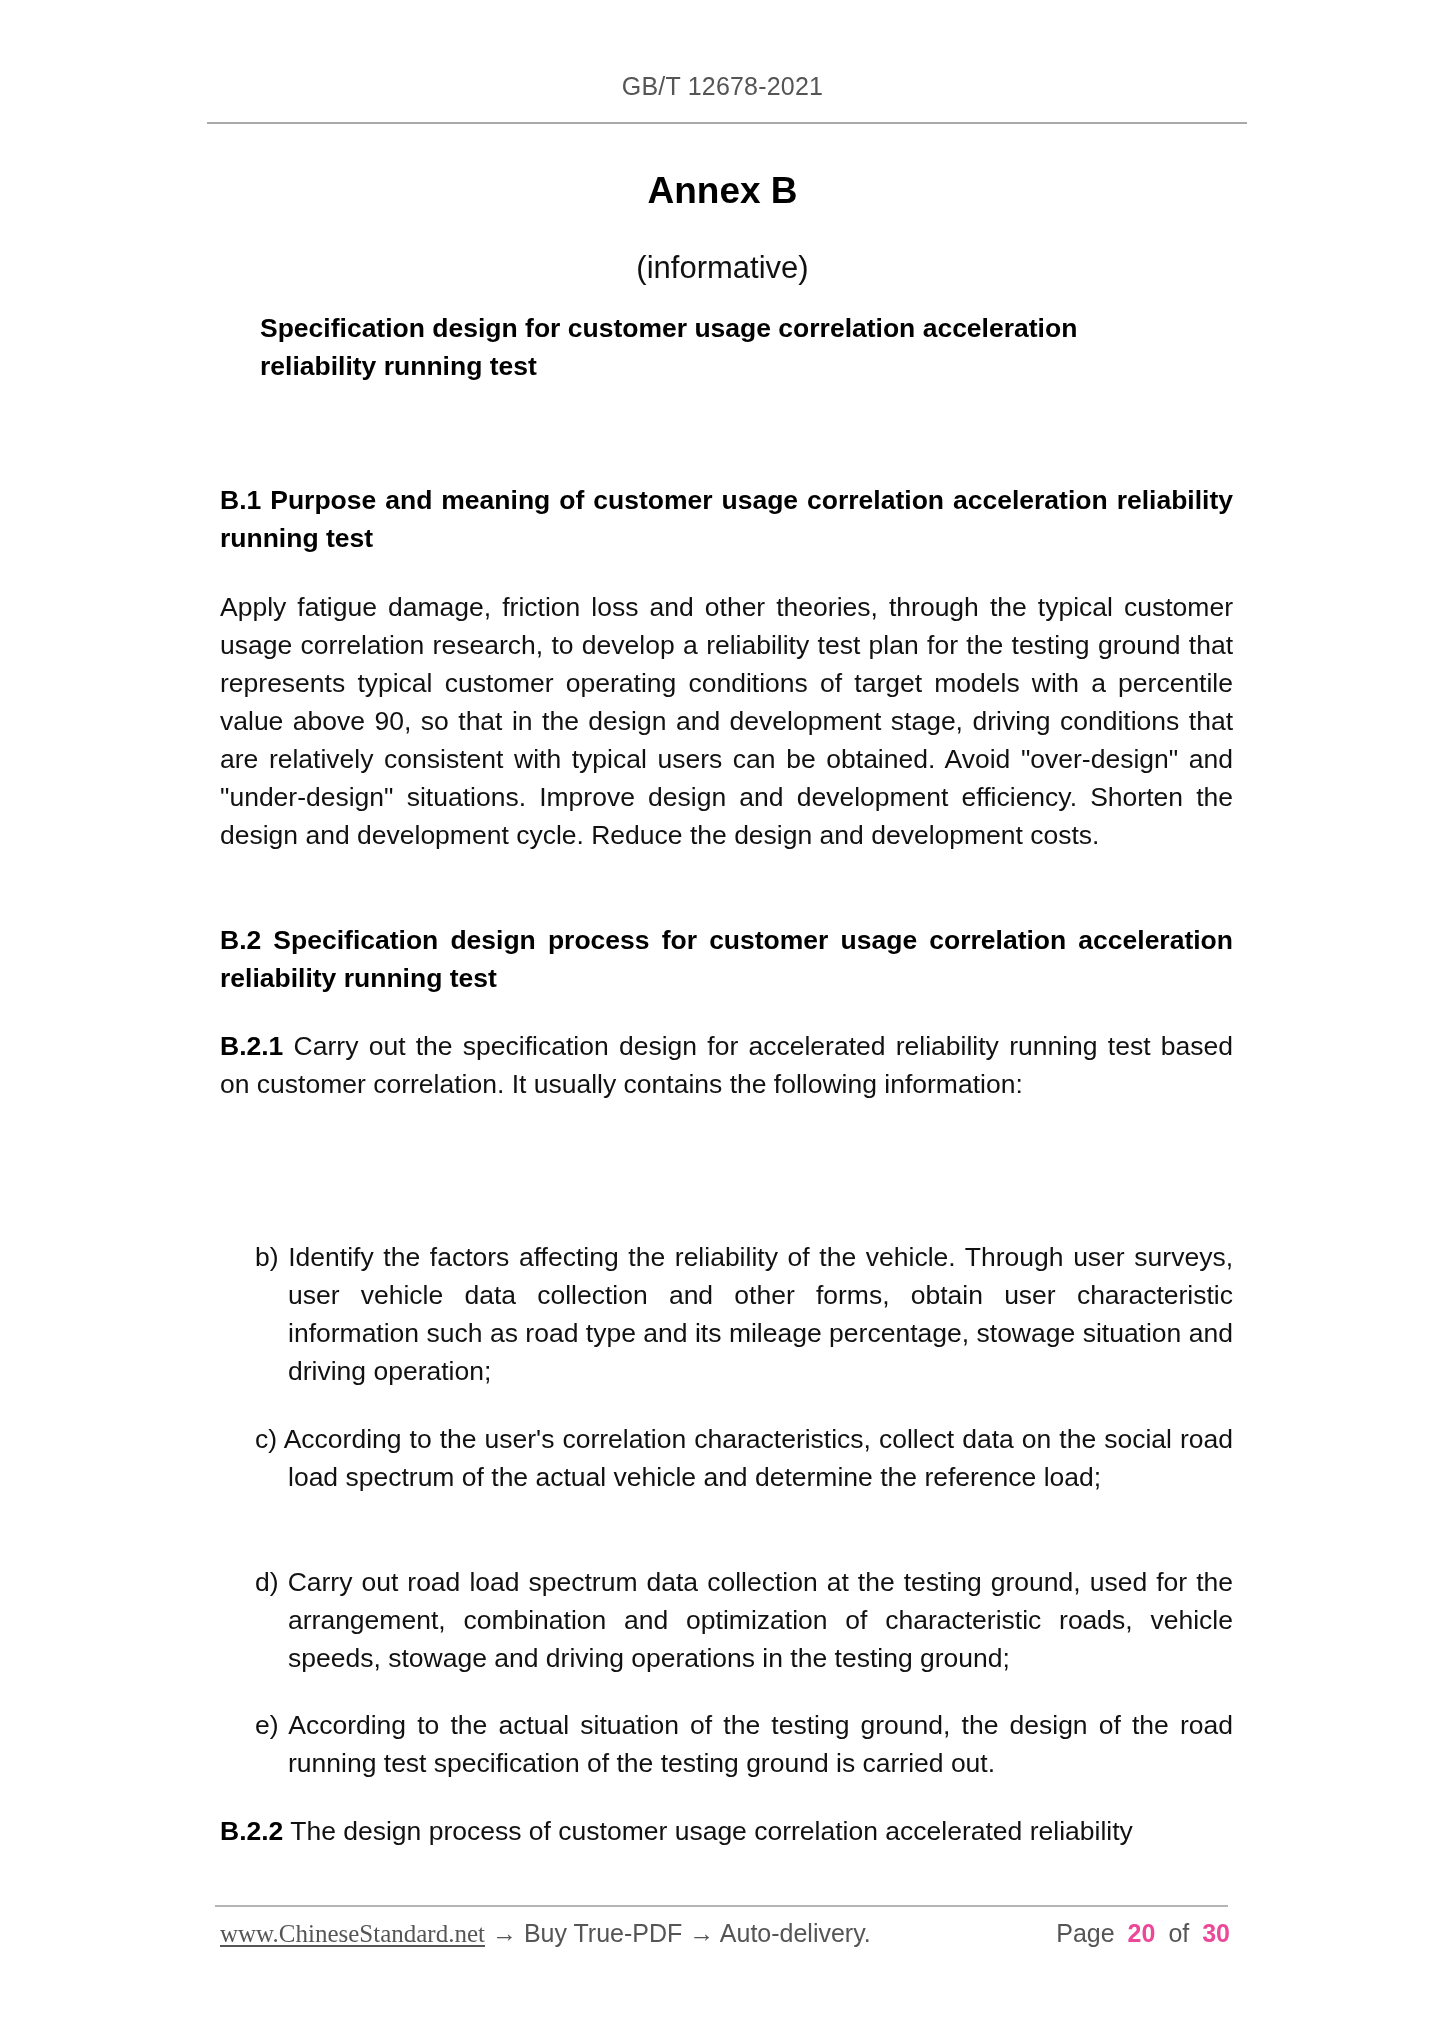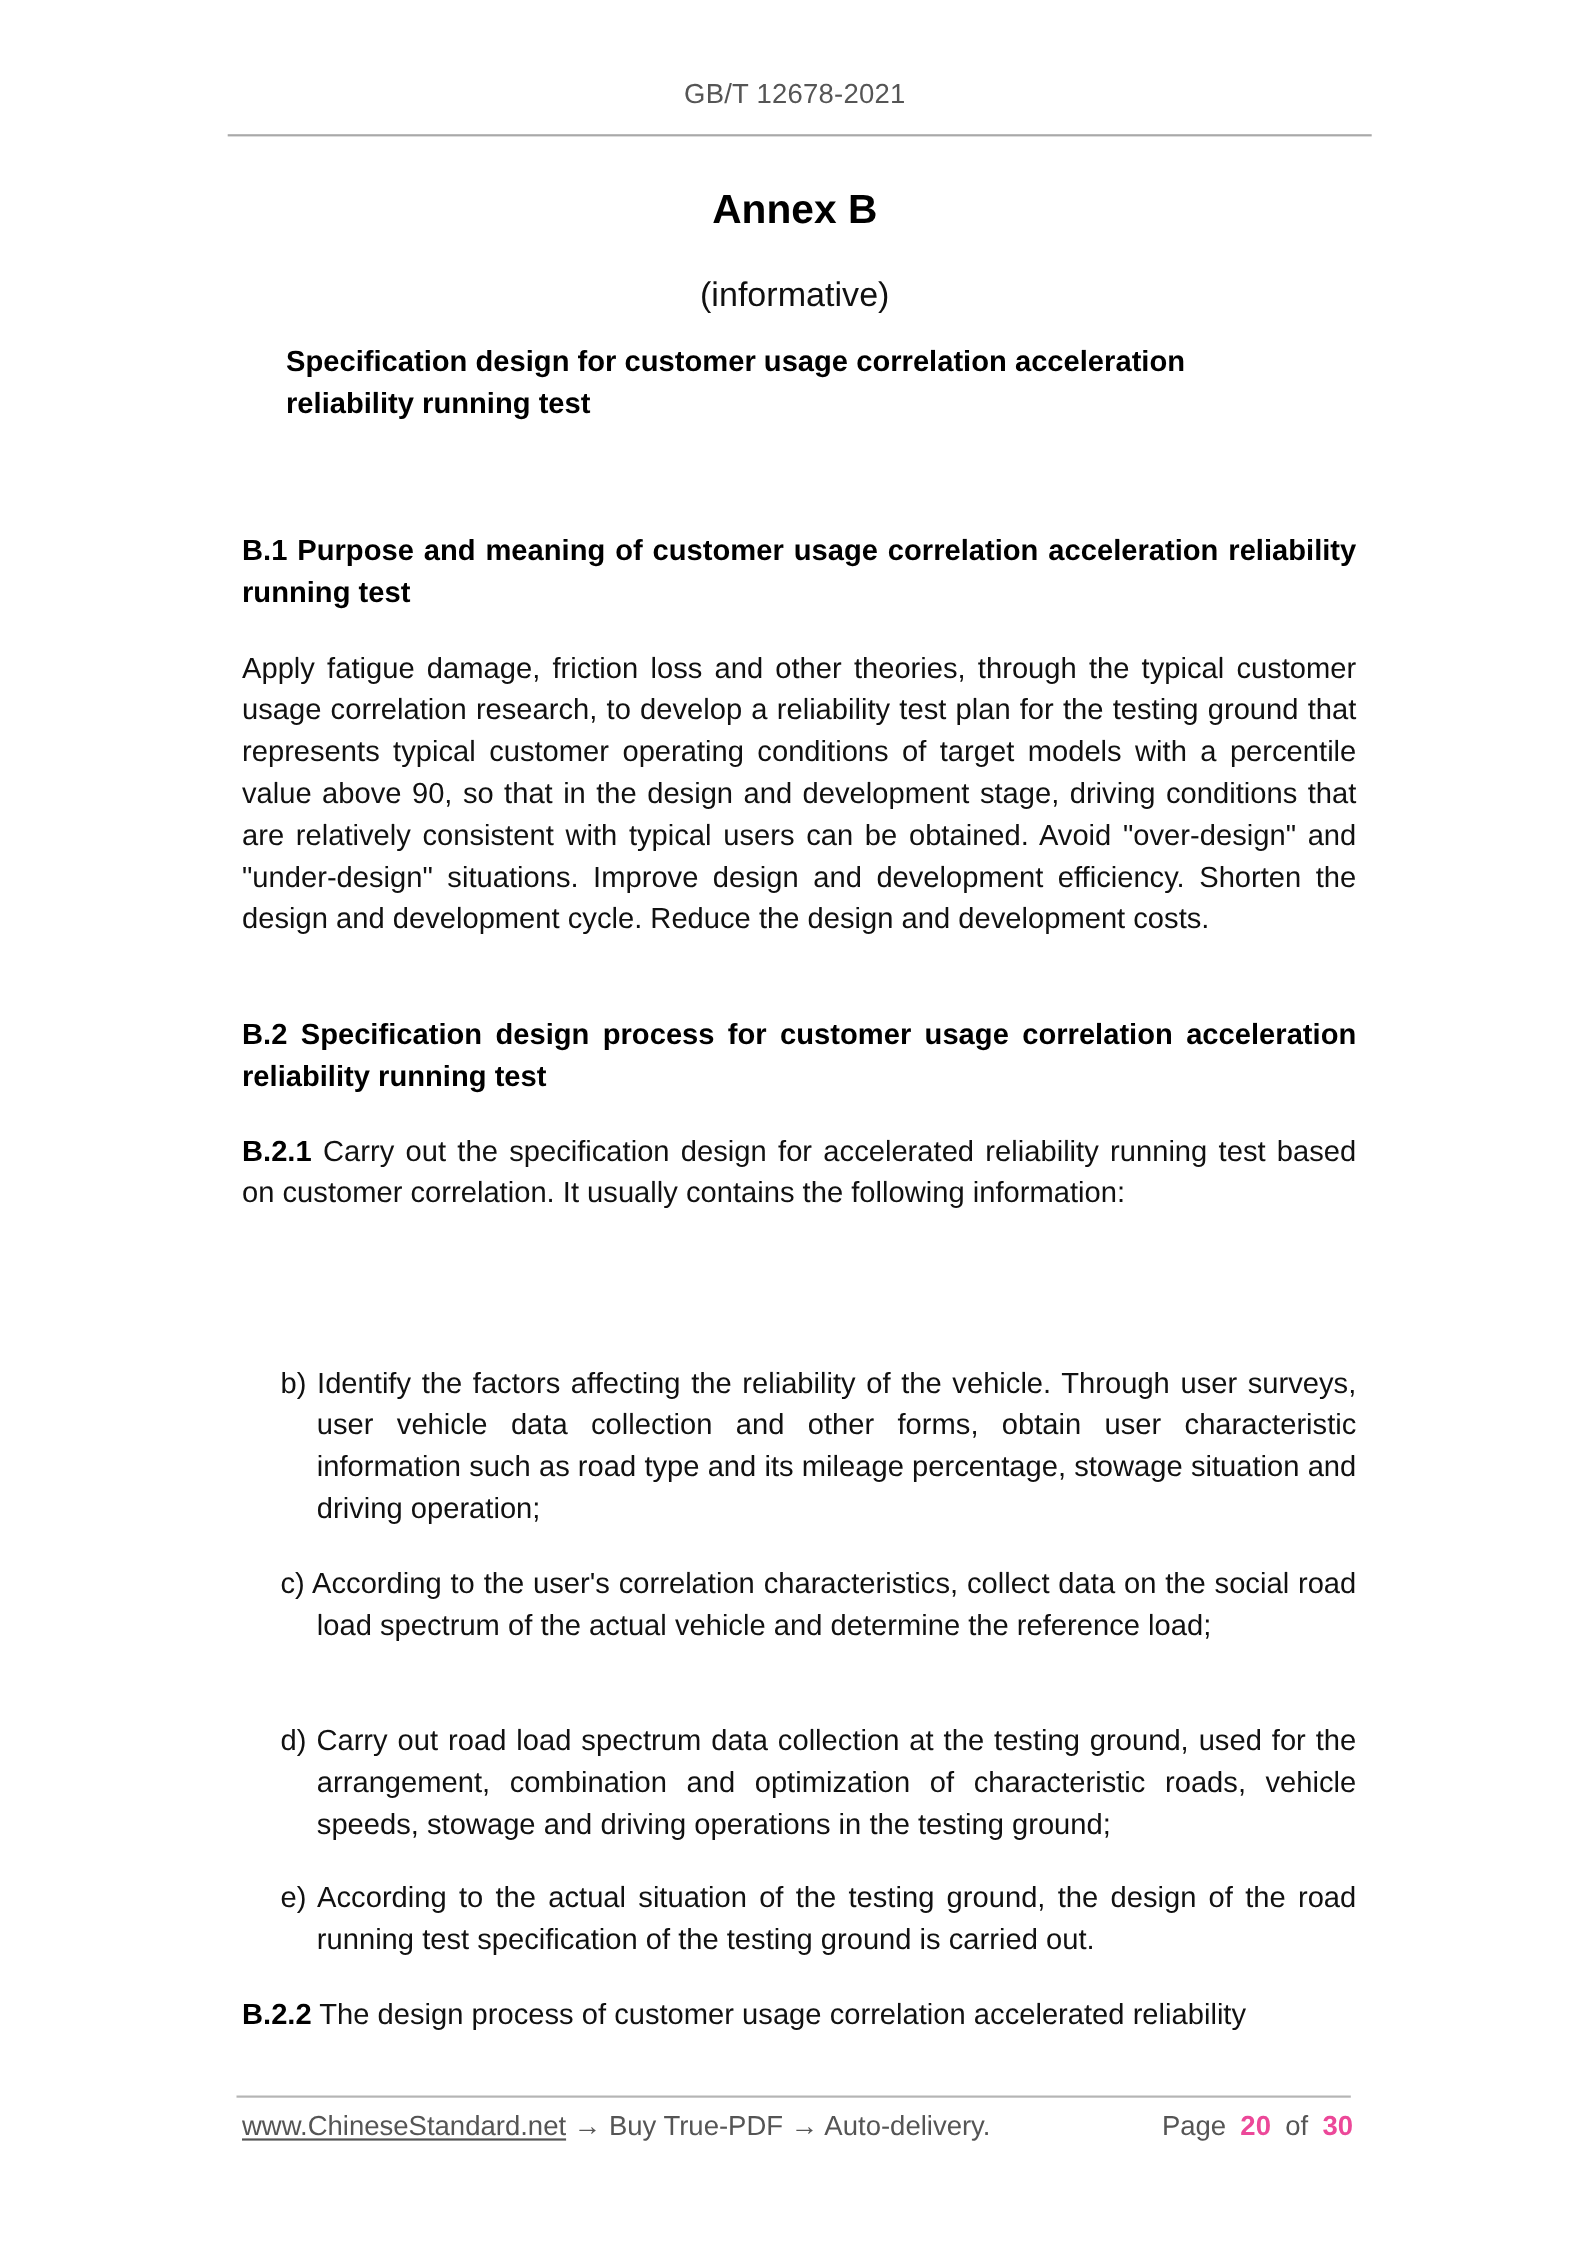--- a/index.html
+++ b/index.html
@@ -25,21 +25,21 @@
   .h-section { font-weight: bold; color: #000; text-align: justify; }
   .bold-num { font-weight: bold; color: #000; }
 
   .list-item { position: absolute; left: 255px; width: 978px; font-size: 26.5px; line-height: 38px;
                text-align: justify; padding-left: 33px; text-indent: -33px; box-sizing: border-box; color: #111; }
 
   .footer-rule { position: absolute; top: 1905px; left: 215px; width: 1013px; height: 0;
                  border-top: 2px solid #b5b5b5; }
   .footer { position: absolute; top: 1919px; left: 220px; width: 1010px; font-size: 25px; color: #555; }
   .footer .left { position: absolute; left: 0; top: 0; white-space: nowrap; }
-  .footer .left a { color: #555; text-decoration: underline; text-decoration-thickness: 2px; text-underline-offset: 3px; }
+  .footer .left a { color: #555; text-decoration: underline; text-decoration-thickness: 2px; text-underline-offset: 3px; font-family: Liberation Serif, serif; }
   .footer .right { position: absolute; right: 0; top: 0; white-space: nowrap; word-spacing: 6px; }
   .footer .right b { color: #ec4899; }
 </style>
 </head>
 <body>
 
 <div class="page">
 
   <div class="run-header">GB/T 12678-2021</div>
   <div class="header-rule"></div>

